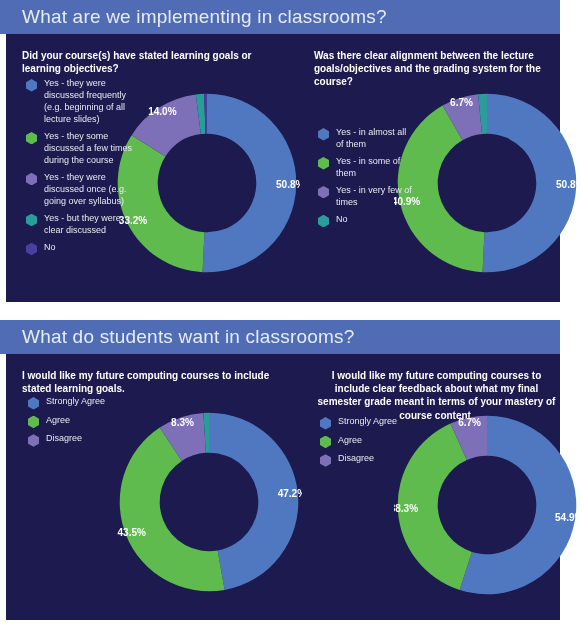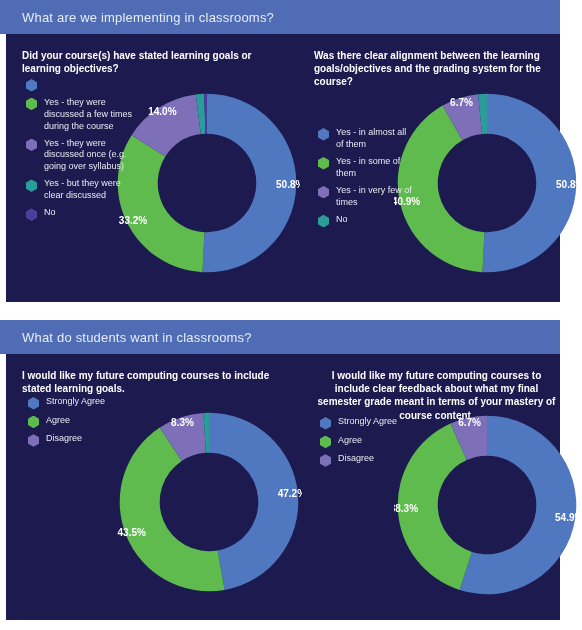--- a/index.html
+++ b/index.html
@@ -32,21 +32,21 @@
     height: 34px;
     background: #4f6cb5;
     box-sizing: border-box;
   }
   .banner-title {
     position: absolute;
     left: 22px;
     top: 50%;
     transform: translateY(-50%);
     color: #e6ecf7;
-    font-size: 13px;
+    font-size: 19px;
     font-weight: 300;
     letter-spacing: 0.2px;
     white-space: nowrap;
   }
 
   
   .board {
     position: absolute;
     left: 6px;
     top: 34px;
@@ -135,24 +135,25 @@
     <div class="banner-title">What are we implementing in classrooms?</div>
   </div>
 
   <div class="board">
 
     <div class="chart-block left">
       <div class="q-title">Did your course(s) have stated learning goals or learning objectives?</div>
       <div class="legend">
           <div class="legend-item">
             <span class="hexdot" style="background: rgb(80, 120, 192);"></span>
+            <span class="legend-label">Yes - they were discussed frequently (e.g. beginning of all lecture slides)</span>
           </div>
           <div class="legend-item">
             <span class="hexdot" style="background: rgb(95, 187, 78);"></span>
-            <span class="legend-label">Yes - they were discussed a few times during the course</span>
+            <span class="legend-label">Yes - they some discussed a few times during the course</span>
           </div>
           <div class="legend-item">
             <span class="hexdot" style="background: rgb(125, 111, 184);"></span>
             <span class="legend-label">Yes - they were discussed once (e.g. going over syllabus)</span>
           </div>
           <div class="legend-item">
             <span class="hexdot" style="background: rgb(42, 157, 154);"></span>
             <span class="legend-label">Yes - but they were clear discussed</span>
           </div>
           <div class="legend-item">
@@ -175,21 +176,21 @@
           L 49.99999999999999 23.5 A 26.5 26.5 0 0 0 49.1676148844296 23.513076150308112 Z" fill="#4a3f9e"></path>
               <text class="slice-label" x="94.73586747042768" y="51.12457177108935">50.8%</text>
               <text class="slice-label" x="10.255893915593887" y="70.56619876281158">33.2%</text>
               <text class="slice-label" x="26.02175092468988" y="12.216325333784837">14.0%</text>
             </svg>
           </div>
       </div>
     </div>
 
     <div class="chart-block right">
-      <div class="q-title">Was there clear alignment between the learning goals/objectives and the grading system for the course?</div>
+      <div class="q-title">Was there clear alignment between the lecture goals/objectives and the grading system for the course?</div>
       <div class="legend">
           <div class="legend-item">
             <span class="hexdot" style="background: rgb(80, 120, 192);"></span>
             <span class="legend-label">Yes - in almost all of them</span>
           </div>
           <div class="legend-item">
             <span class="hexdot" style="background: rgb(95, 187, 78);"></span>
             <span class="legend-label">Yes - in some of them</span>
           </div>
           <div class="legend-item">

